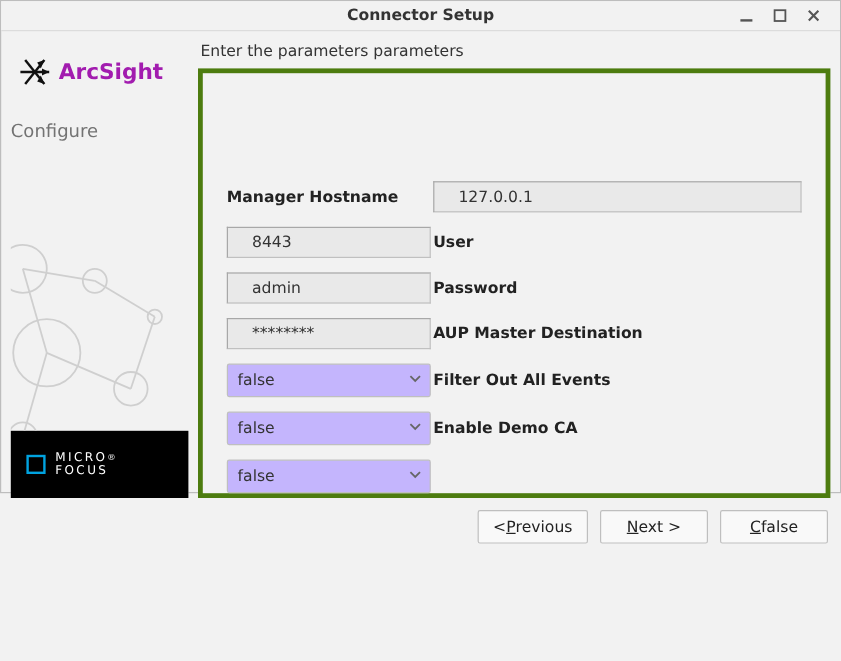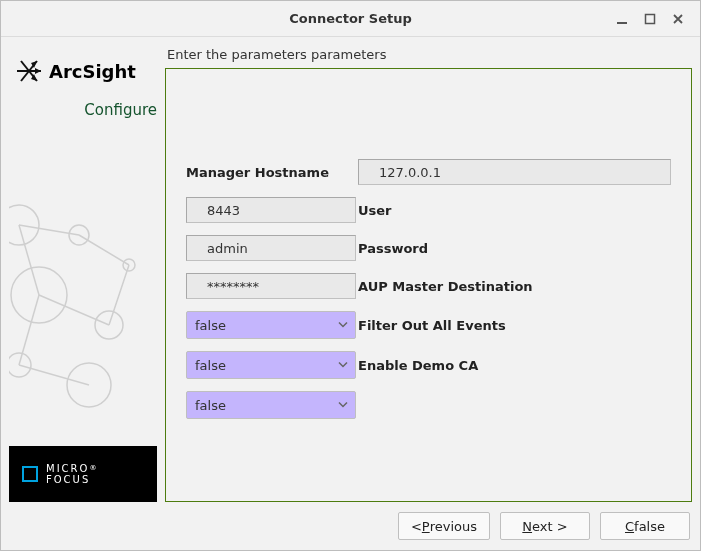--- a/index.html
+++ b/index.html
@@ -6,21 +6,21 @@
   html, body {
     margin: 0; padding: 0;
     width: 701px; height: 551px;
     font-family: "DejaVu Sans", "Liberation Sans", Arial, sans-serif;
     font-size: 13px;
     background: #f2f2f2;
     color: #2b2b2b;
     overflow: hidden;
   }
   .window {
-    width: 701px; height: 551px;
+    width: 701px; height: 411px;
     background: #f2f2f2;
     display: flex;
     flex-direction: column;
     border: 1px solid #bdbdbd;
   }
   .titlebar {
     height: 36px;
     background: #f2f2f2;
     border-bottom: 1px solid #dcdcdc;
     display: flex;
@@ -63,27 +63,27 @@
   }
   .logo-row {
     display: flex;
     align-items: center;
     gap: 6px;
     padding: 14px 6px 4px 6px;
   }
   .logo-row .brand {
     font-weight: bold;
     font-size: 18px;
-    color: #000000;
+    color: #a21caf;
   }
   .sidebar .configure {
-    text-align: right;
+    text-align: left;
     font-size: 15px;
-    color: #14532d;
-    margin-top: 12px;
+    color: #737373;
+    margin-top: 22px;
   }
   .side-graphic {
     flex: 1;
     margin-top: 36px;
     position: relative;
     overflow: hidden;
   }
   .side-graphic svg { position: absolute; left: -30px; top: 40px; }
   .side-footer {
     height: 56px;
@@ -110,21 +110,21 @@
     flex-direction: column;
     min-width: 0;
   }
   .instruction {
     padding: 4px 2px 6px 2px;
     font-size: 13px;
     color: #333;
   }
   .config-box {
     flex: 1;
-    border: 1px solid #4d7c0f;
+    border: 4px solid #4d7c0f;
     background: #f2f2f2;
     padding: 90px 20px 0 20px;
   }
   .form-grid {
     display: grid;
     grid-template-columns: 170px 1fr;
     column-gap: 2px;
     row-gap: 12px;
     align-items: center;
   }

